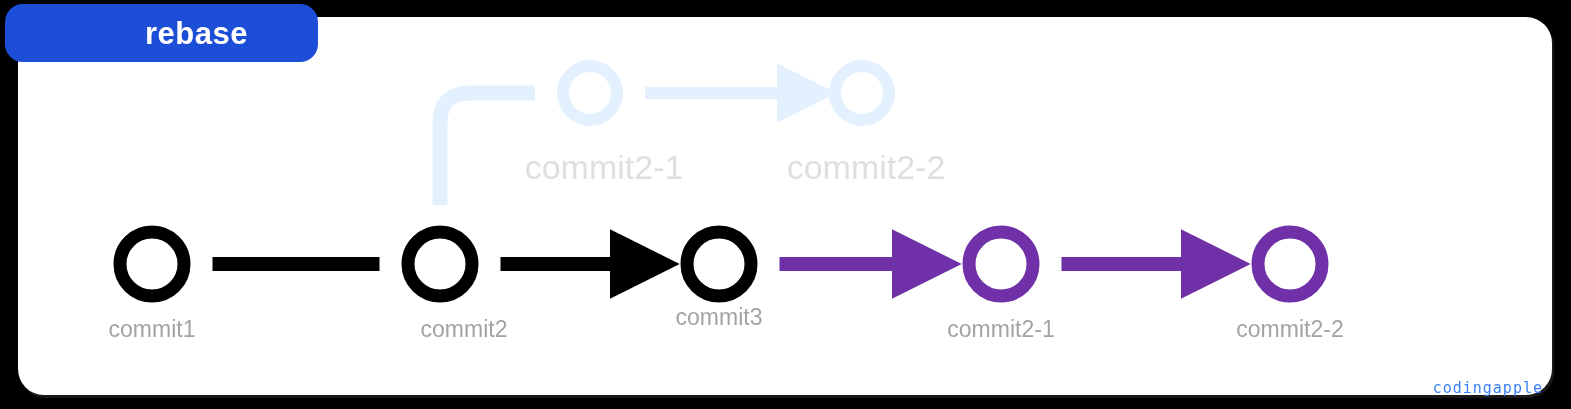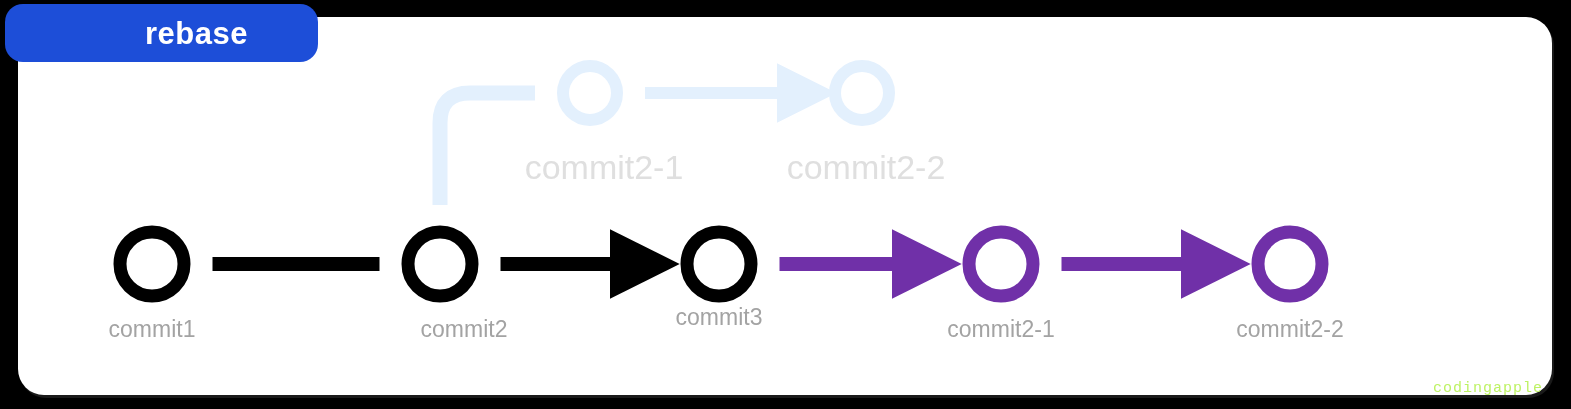--- a/index.html
+++ b/index.html
@@ -140,15 +140,15 @@
   <div id="labels-layer">
       <div class="node-label faded" style="left: 604px; top: 150px; color: rgb(223, 223, 223);">commit2-1</div>
       <div class="node-label faded" style="left: 866px; top: 150px; color: rgb(223, 223, 223);">commit2-2</div>
       <div class="node-label" style="left: 152px; top: 318px;">commit1</div>
       <div class="node-label" style="left: 464px; top: 318px;">commit2</div>
       <div class="node-label" style="left: 719px; top: 306px;">commit3</div>
       <div class="node-label" style="left: 1001px; top: 318px;">commit2-1</div>
       <div class="node-label" style="left: 1290px; top: 318px;">commit2-2</div>
     </div>
 
-  <div id="watermark" style="color: #bef264; font-family: Liberation Mono, monospace;">codingapple</div>
+  <div id="watermark" style="color: #3b82f6;">codingapple</div>
 
 </div>
 
 </body></html>

